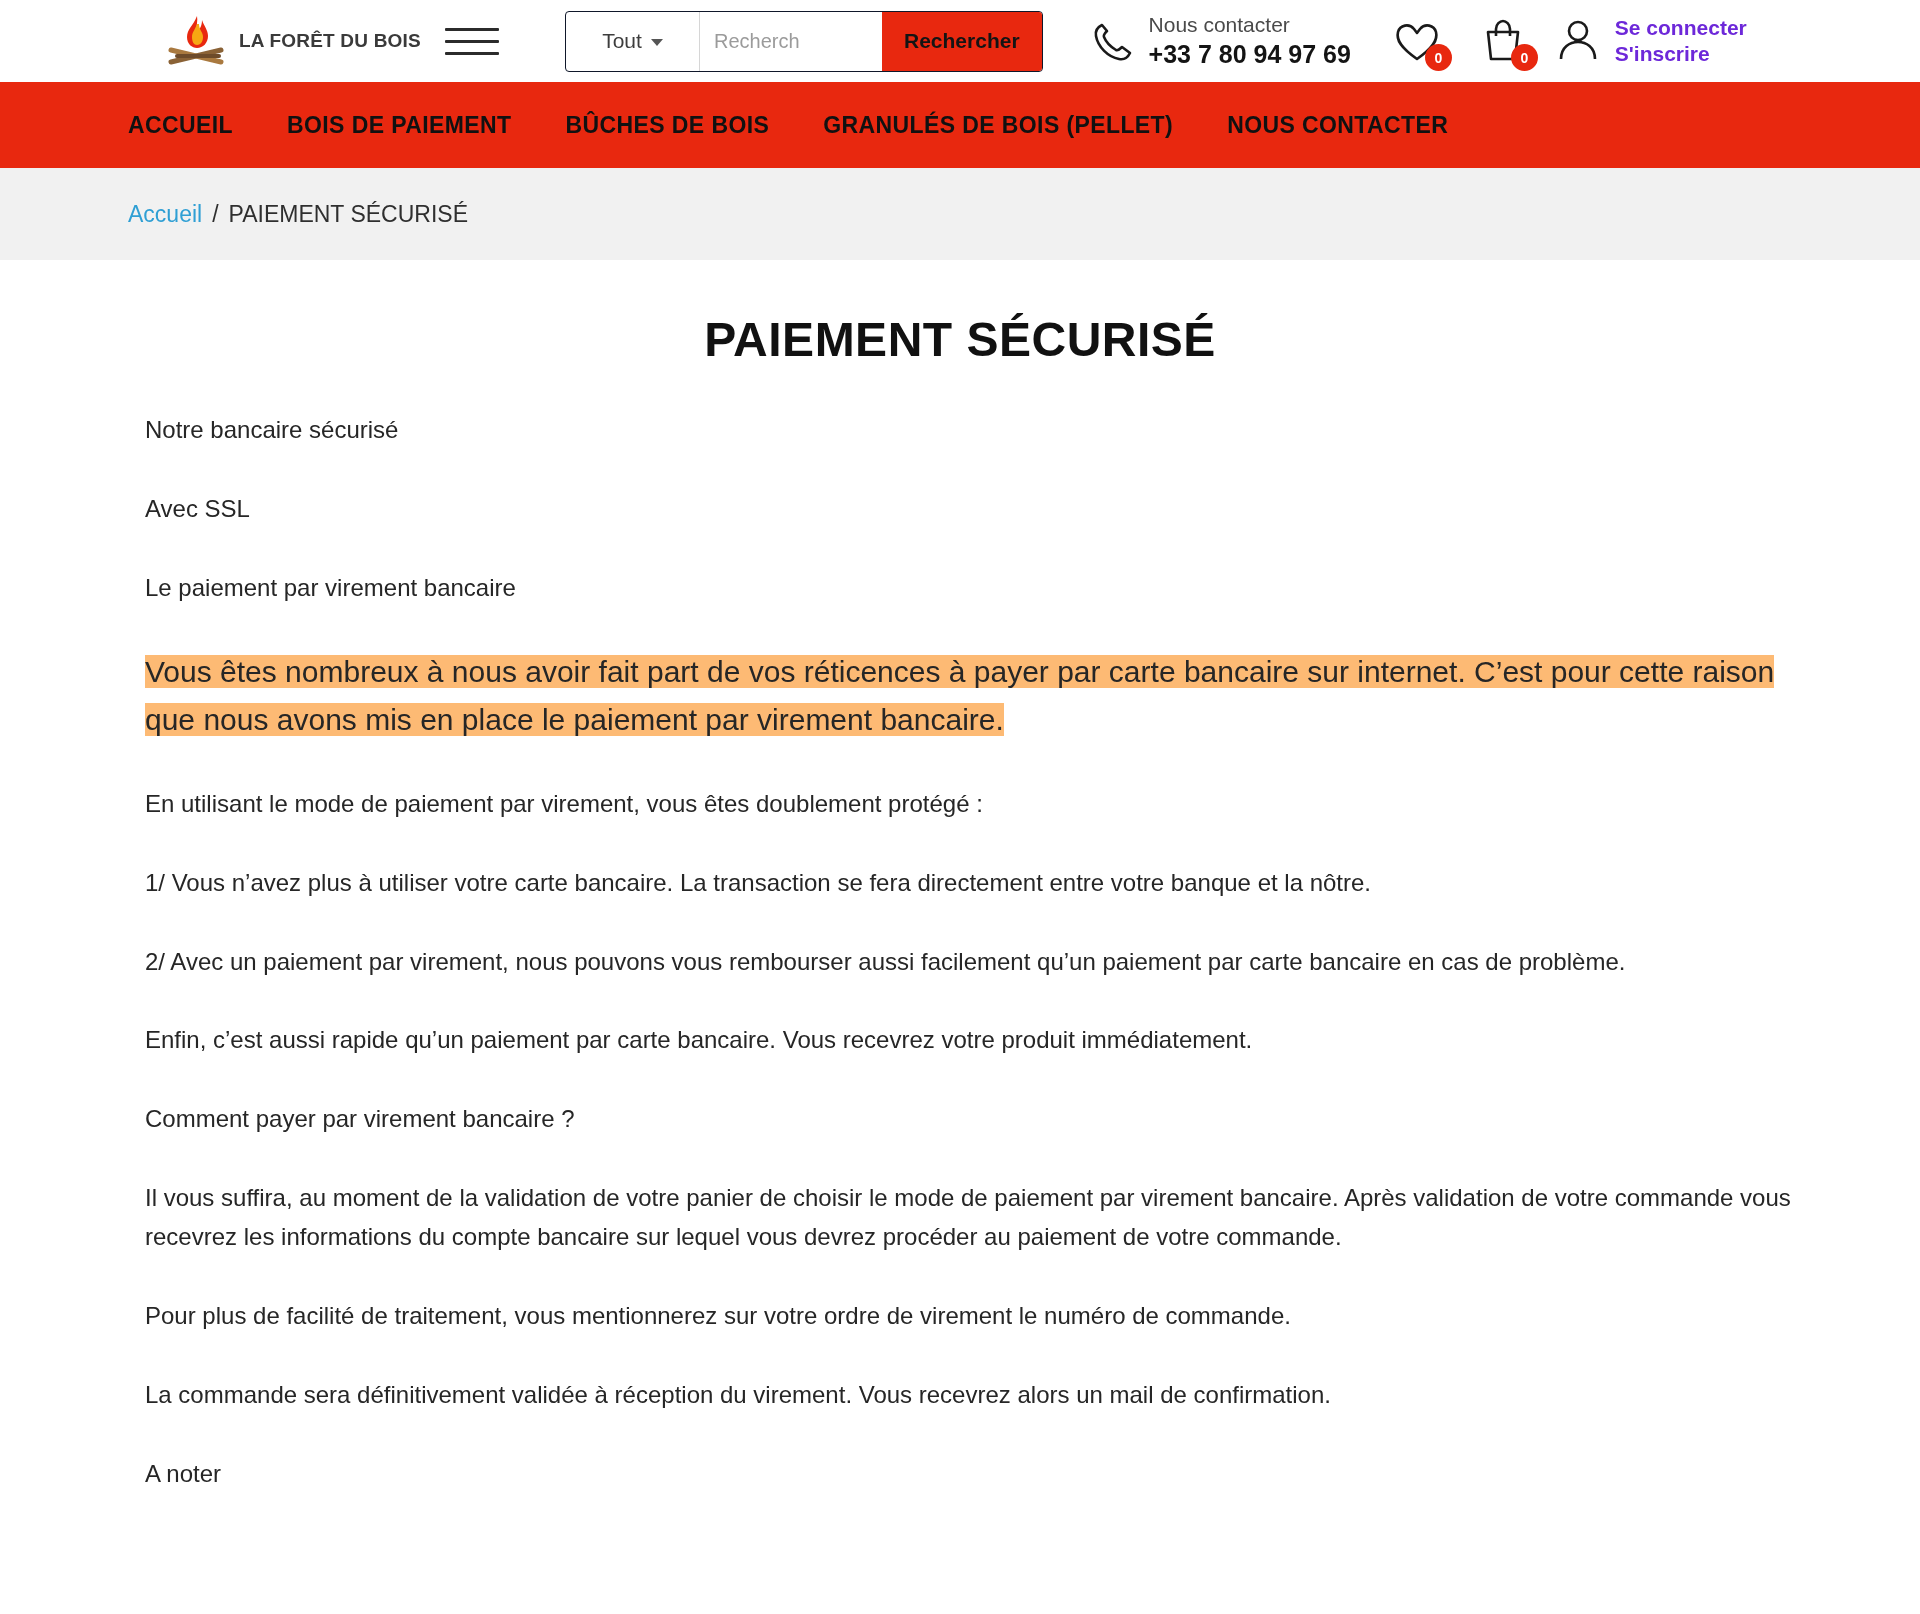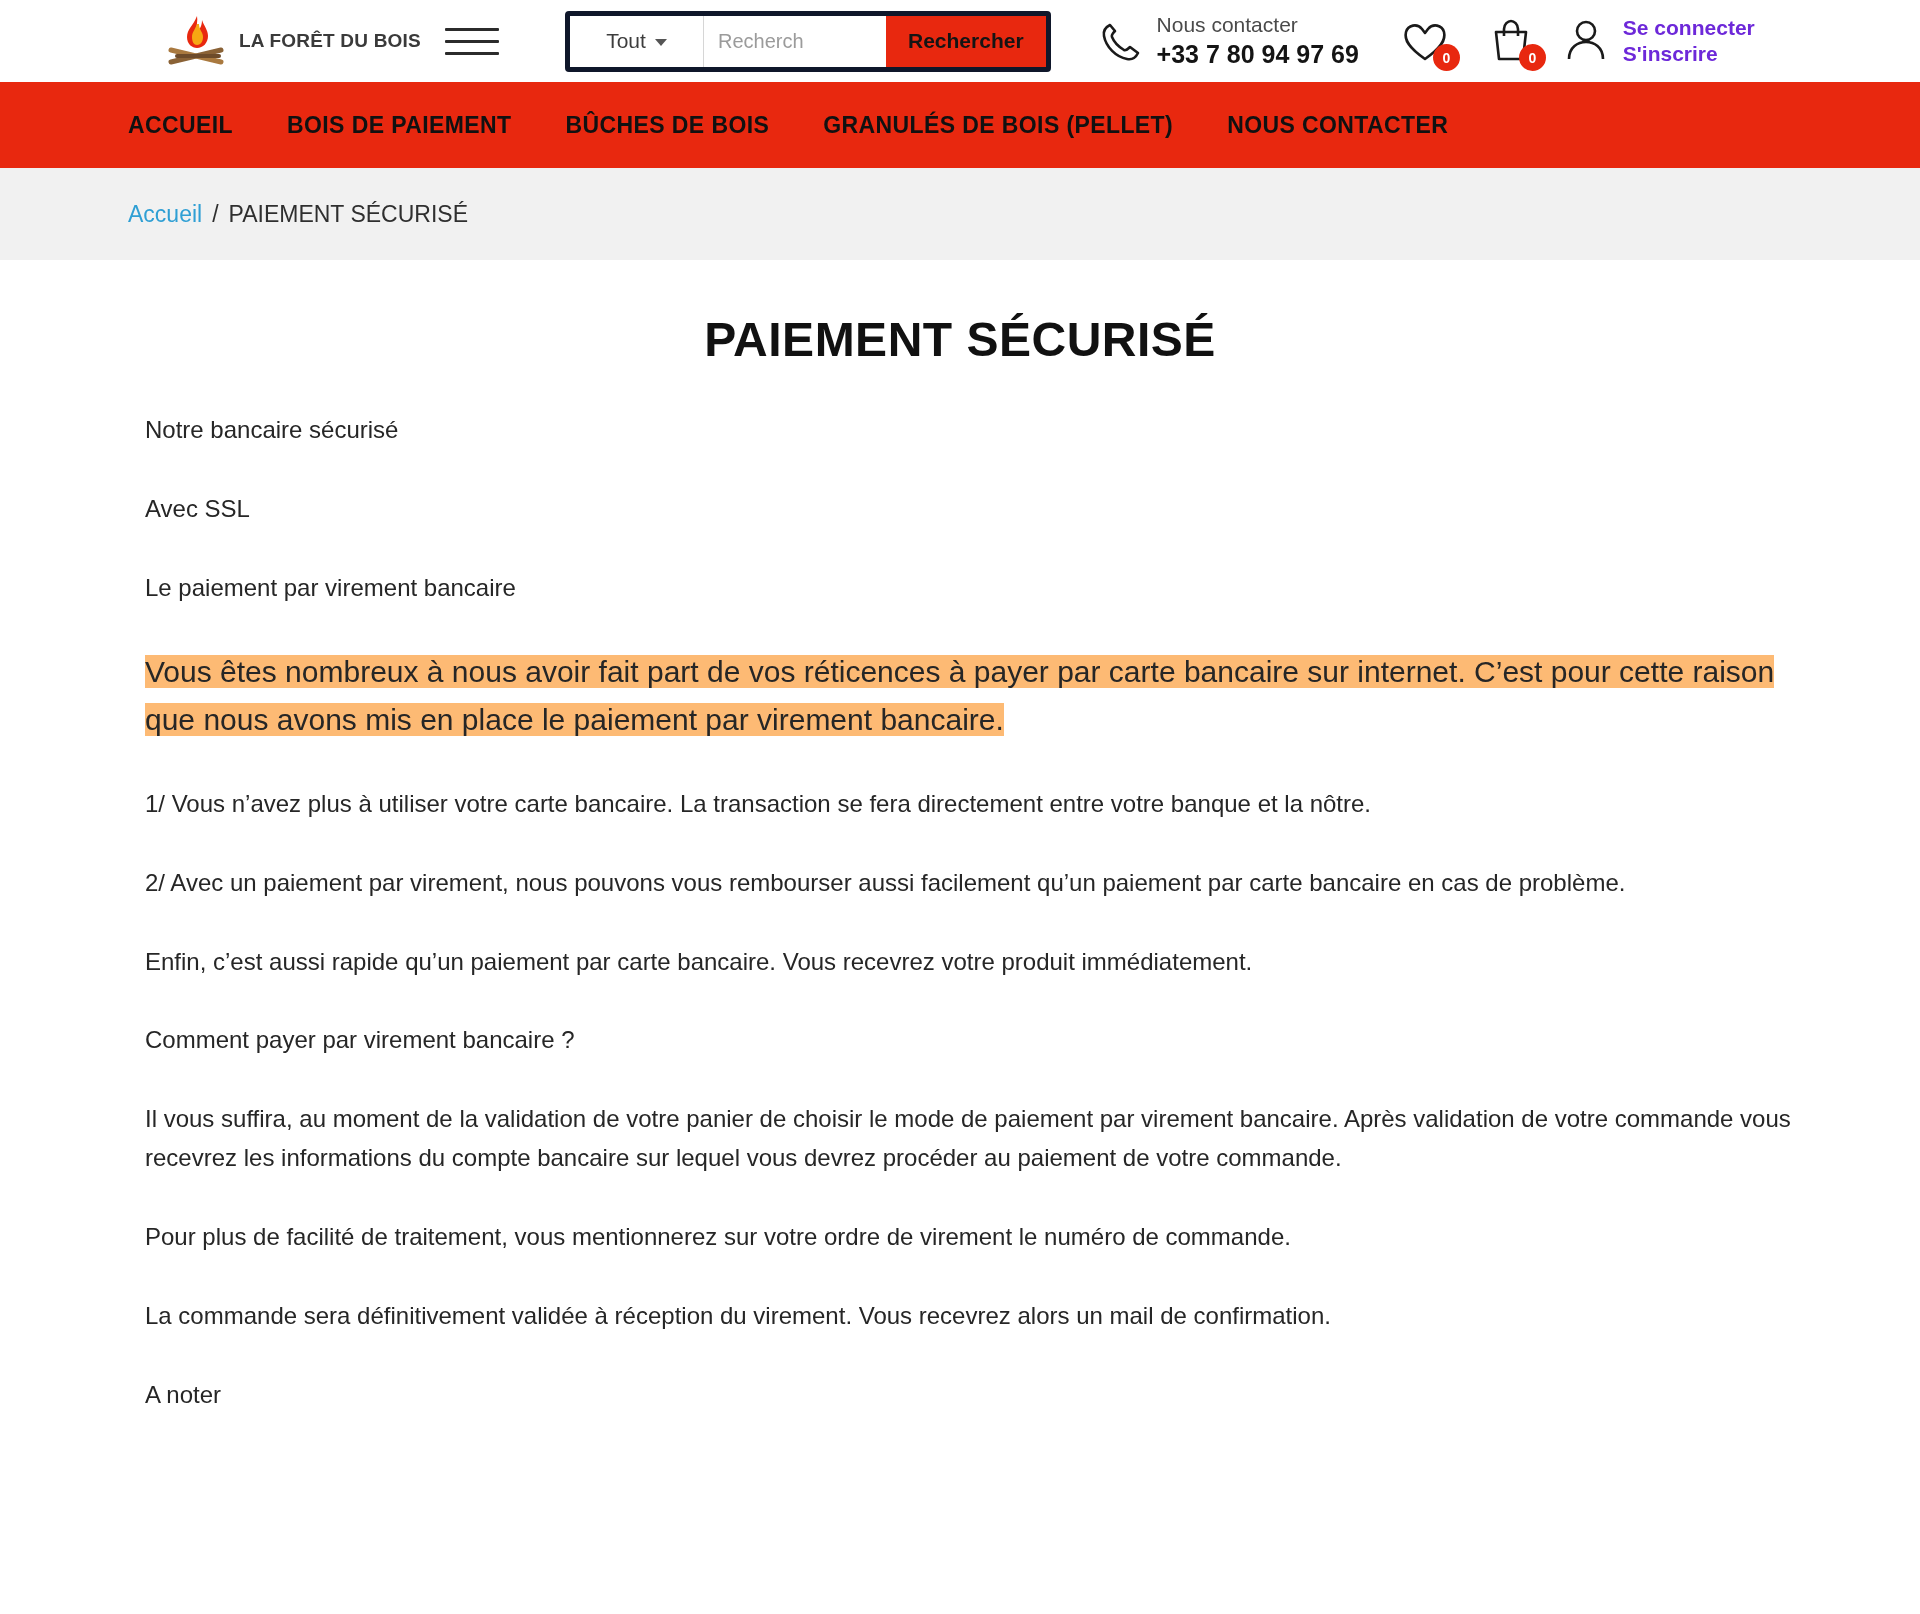--- a/index.html
+++ b/index.html
@@ -56,21 +56,21 @@
     height: 3px;
     background: #2b2b2b;
     border-radius: 1px;
   }
 
   .search-wrap {
     display: flex;
     align-items: stretch;
     height: 61px;
     margin-left: 66px;
-    border: 5px solid #0f172a;
+    border: 1px solid #0f172a;
     border-radius: 4px;
     overflow: hidden;
     background: #fff;
   }
   .search-select {
     display: flex;
     align-items: center;
     justify-content: center;
     gap: 9px;
     width: 134px;
@@ -305,20 +305,21 @@
 
 <div class="content">
   <p>Notre bancaire sécurisé</p>
   <p>Avec SSL</p>
   <p>Le paiement par virement bancaire</p>
 
   <div class="hl-wrap">
     <span>Vous êtes nombreux à nous avoir fait part de vos réticences à payer par carte bancaire sur internet. C’est pour cette raison que nous avons mis en place le paiement par virement bancaire.</span>
   </div>
 
+  <p>En utilisant le mode de paiement par virement, vous êtes doublement protégé :</p>
   <p>1/ Vous n’avez plus à utiliser votre carte bancaire. La transaction se fera directement entre votre banque et la nôtre.</p>
   <p>2/ Avec un paiement par virement, nous pouvons vous rembourser aussi facilement qu’un paiement par carte bancaire en cas de problème.</p>
   <p>Enfin, c’est aussi rapide qu’un paiement par carte bancaire. Vous recevrez votre produit immédiatement.</p>
   <p>Comment payer par virement bancaire ?</p>
   <p>Il vous suffira, au moment de la validation de votre panier de choisir le mode de paiement par virement bancaire. Après validation de votre commande vous recevrez les informations du compte bancaire sur lequel vous devrez procéder au paiement de votre commande.</p>
   <p>Pour plus de facilité de traitement, vous mentionnerez sur votre ordre de virement le numéro de commande.</p>
   <p>La commande sera définitivement validée à réception du virement. Vous recevrez alors un mail de confirmation.</p>
   <p>A noter</p>
 </div>
 

